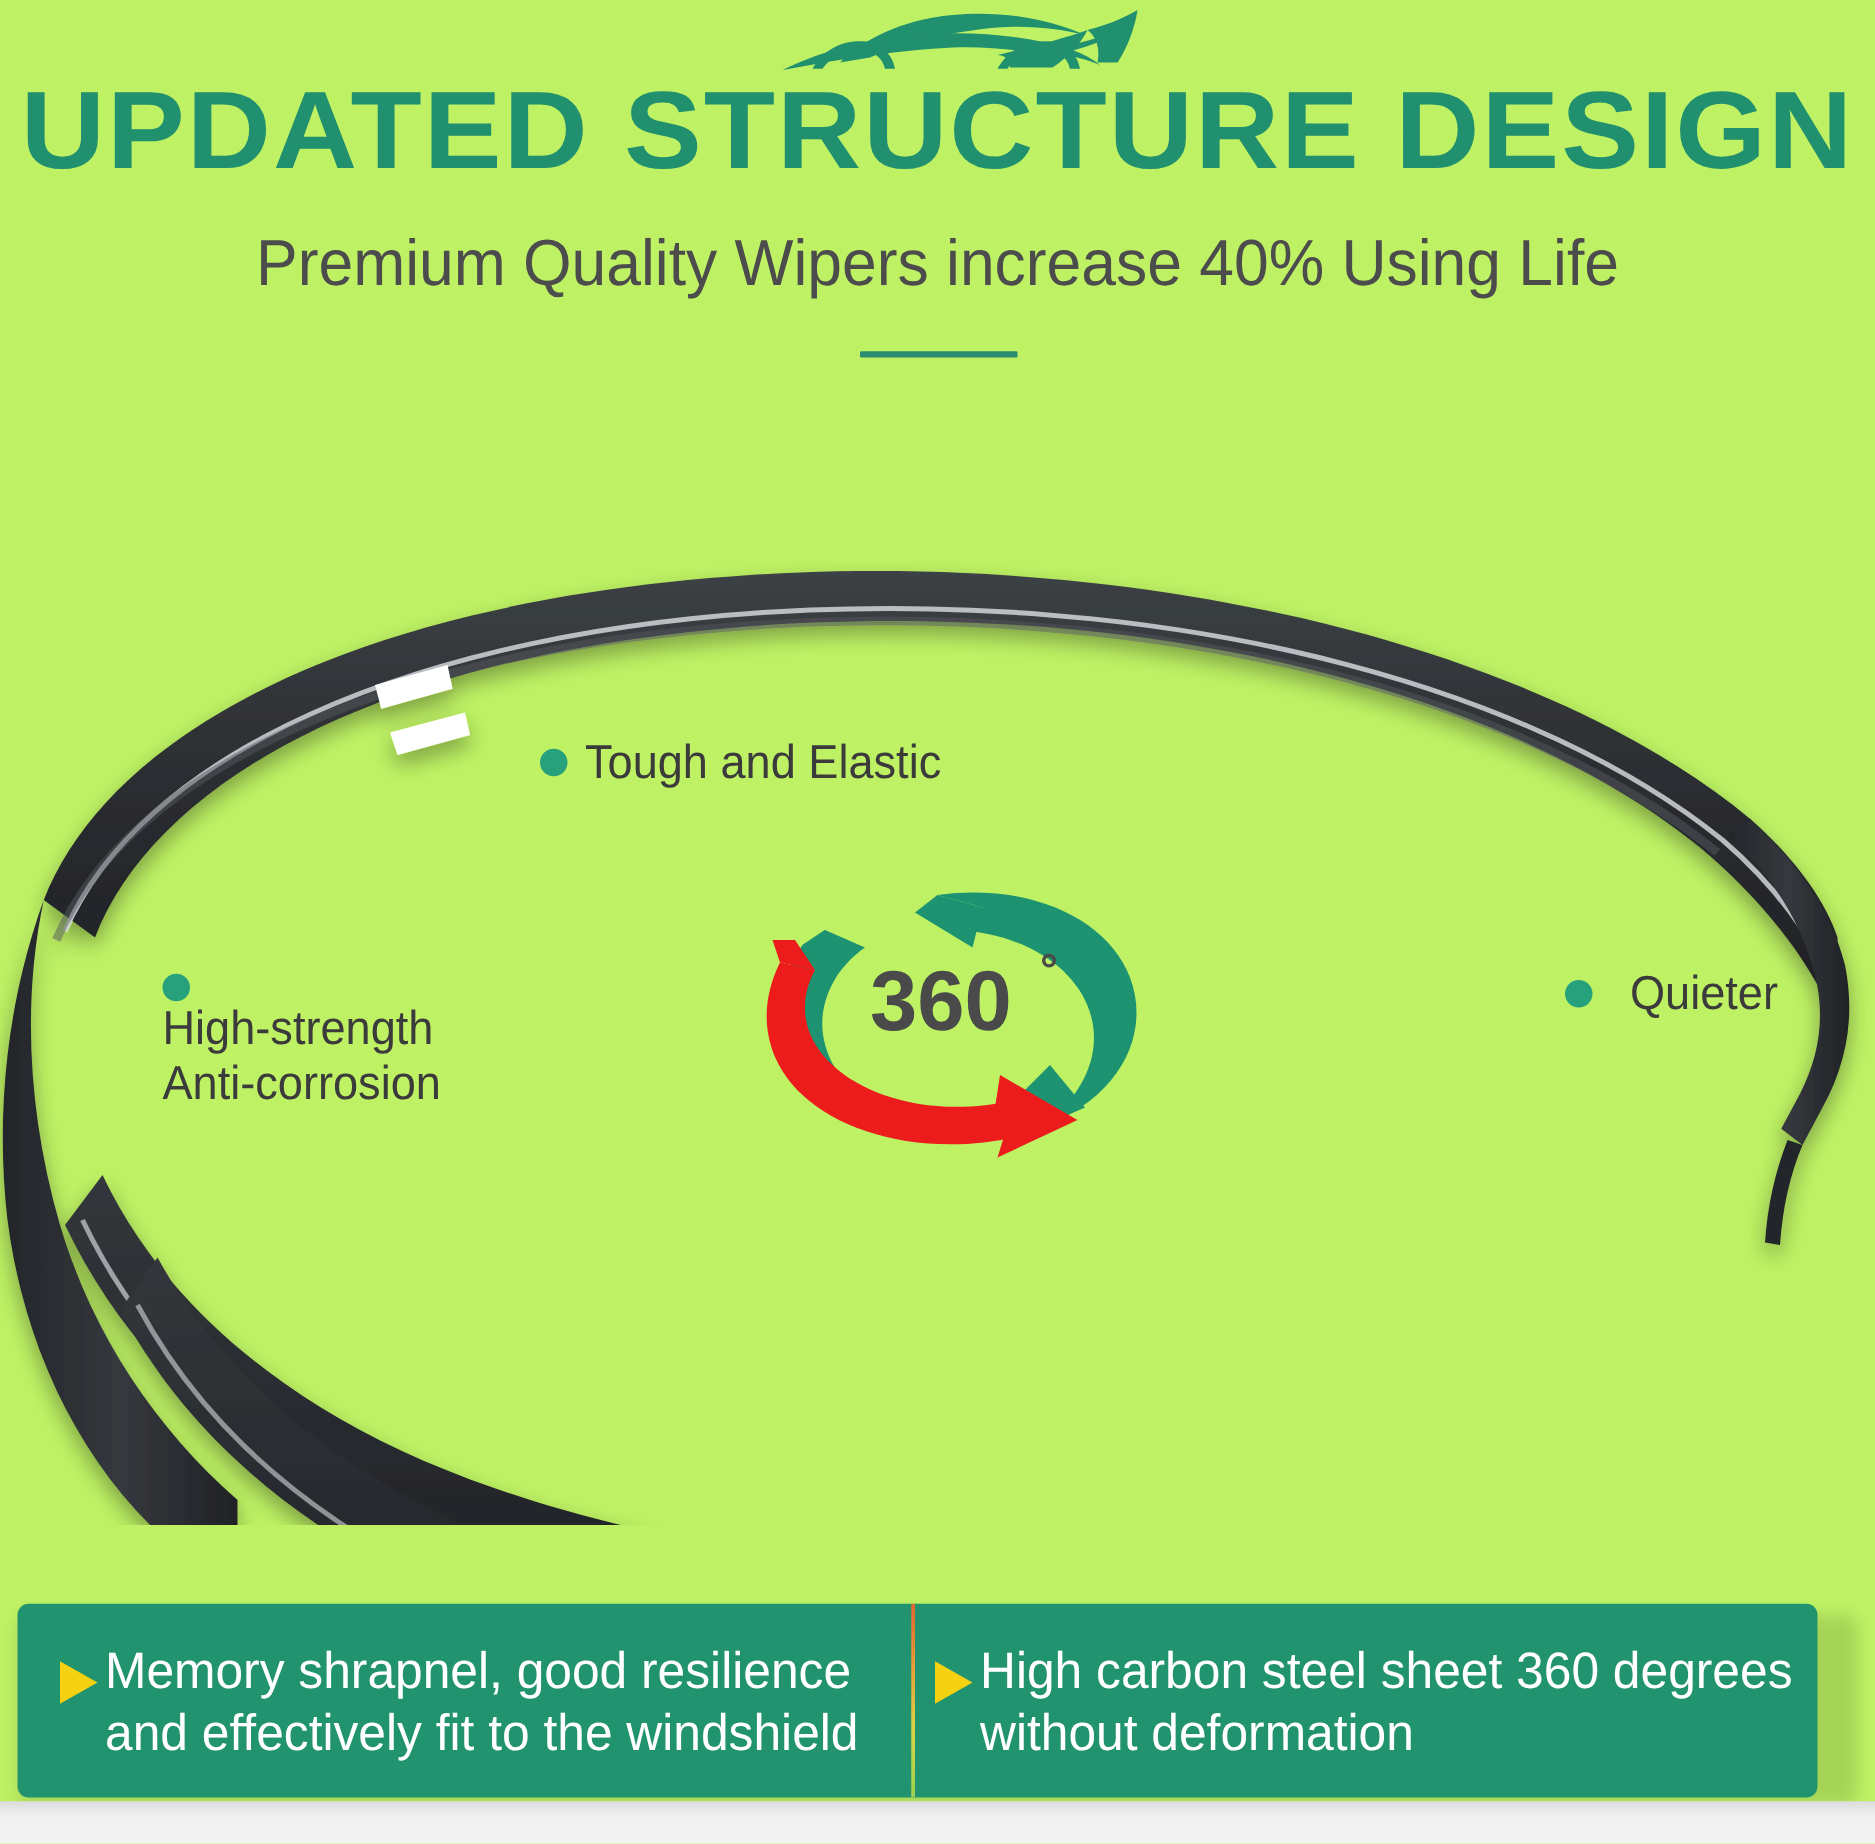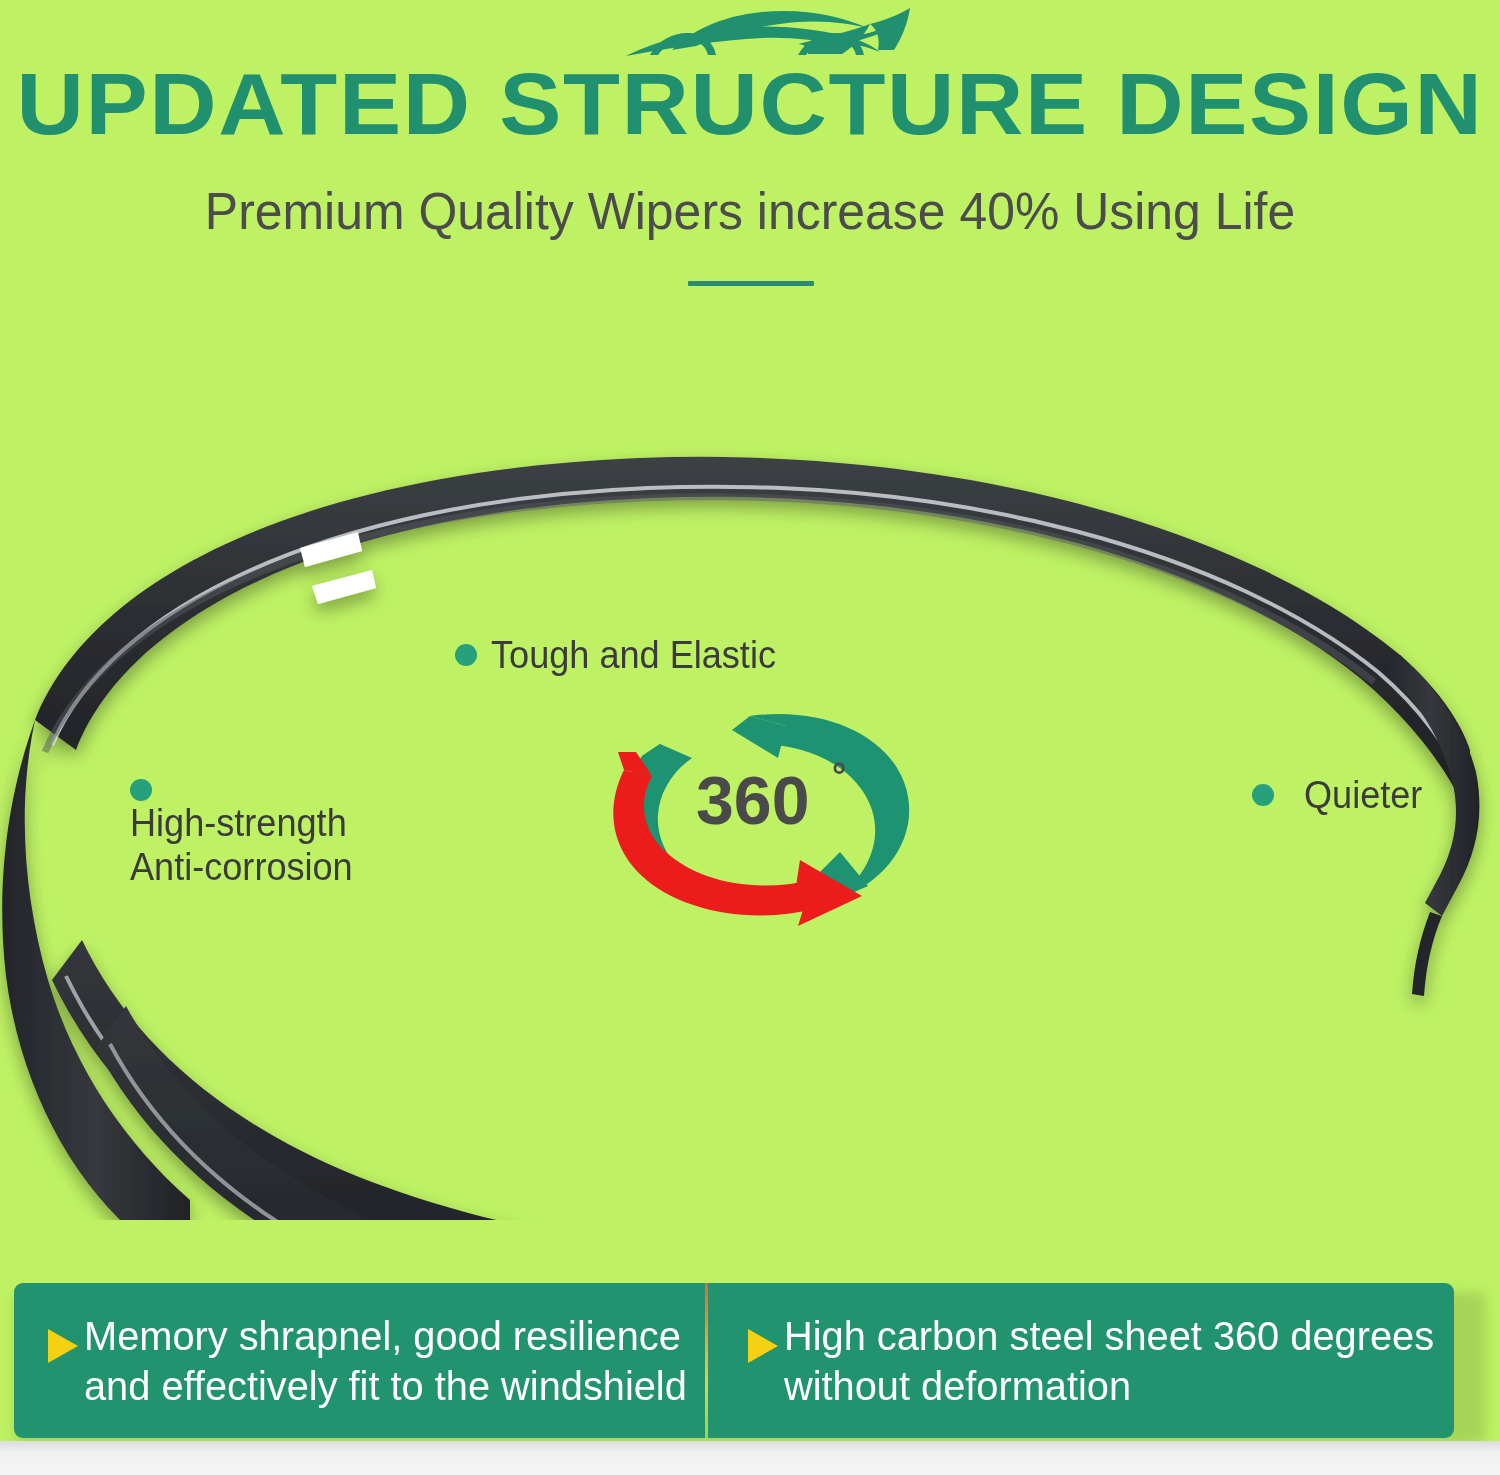--- a/index.html
+++ b/index.html
@@ -105,21 +105,21 @@
     font-family: "Liberation Sans Narrow", "Liberation Sans", sans-serif;
     font-weight: 400;
     font-size: 38px;
     line-height: 44px;
     color: #3b3b3b;
     transform: scaleX(0.95);
     transform-origin: 0 50%;
   }
   .feature .flabel .l2 { display: block; }
 
-  #feat-tough      { left: 455px; top: 588px; margin-top: 45px; }
+  #feat-tough      { left: 432px; top: 588px; }
   #feat-antiox     { left: 902px; top: 588px; }
   #feat-highstr    { left: 130px; top: 768px; flex-direction: column; }
   #feat-quieter    { left: 1252px; top: 773px; gap: 16px; }
 
   
   .badge360 {
     position: absolute;
     left: 600px;
     top: 700px;
     width: 360px;
@@ -150,21 +150,21 @@
     align-items: stretch;
     overflow: hidden;
   }
   .banner-half {
     flex: 1 1 50%;
     display: flex;
     align-items: center;
     padding: 0 0 0 34px;
     box-sizing: border-box;
   }
-  .banner-half.right { padding-left: 40px; }
+  .banner-half.right { padding-left: 16px; }
 
   .banner-divider {
     width: 3px;
     align-self: stretch;
     background: linear-gradient(to bottom, #e4652f 0%, #e8a13a 35%, #d9d447 65%, #9ad24e 100%);
     flex: 0 0 auto;
   }
 
   .bullet-tri {
     width: 0;

